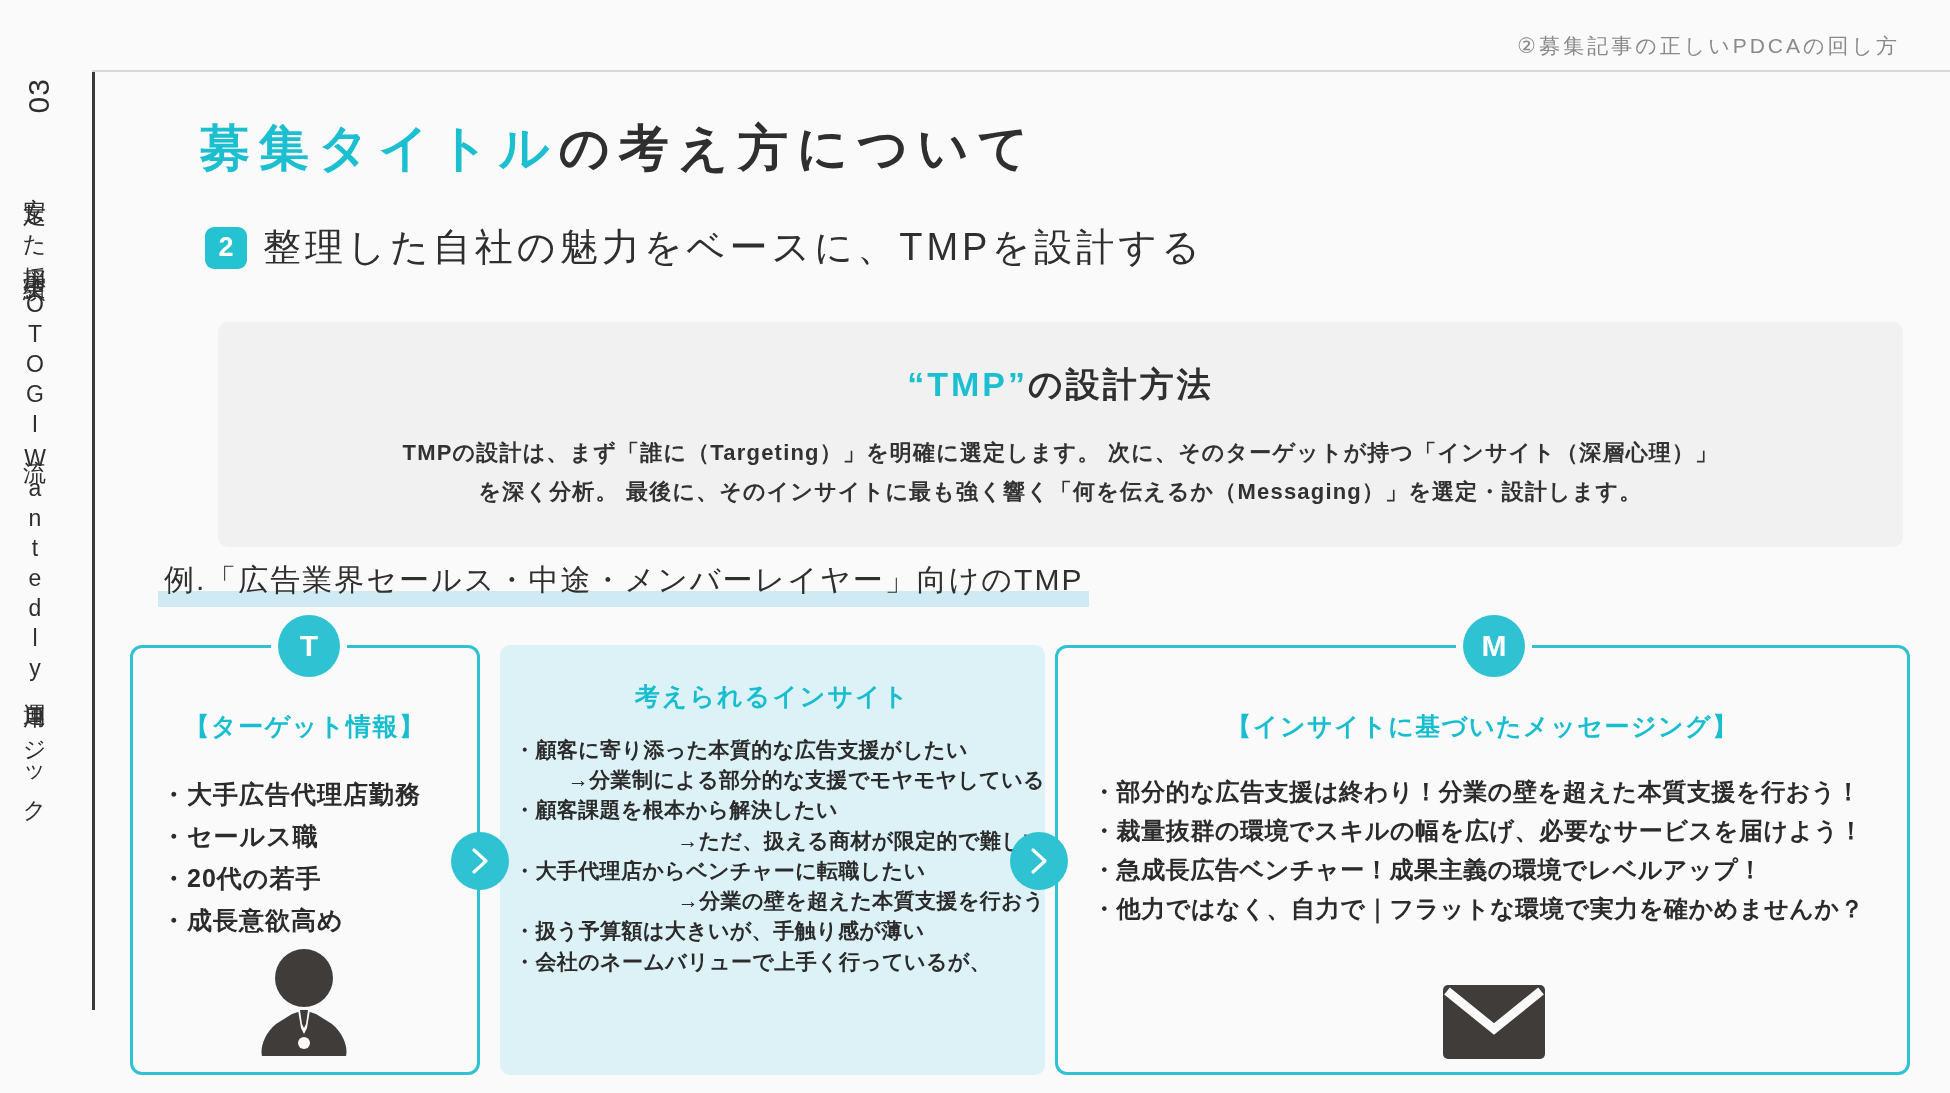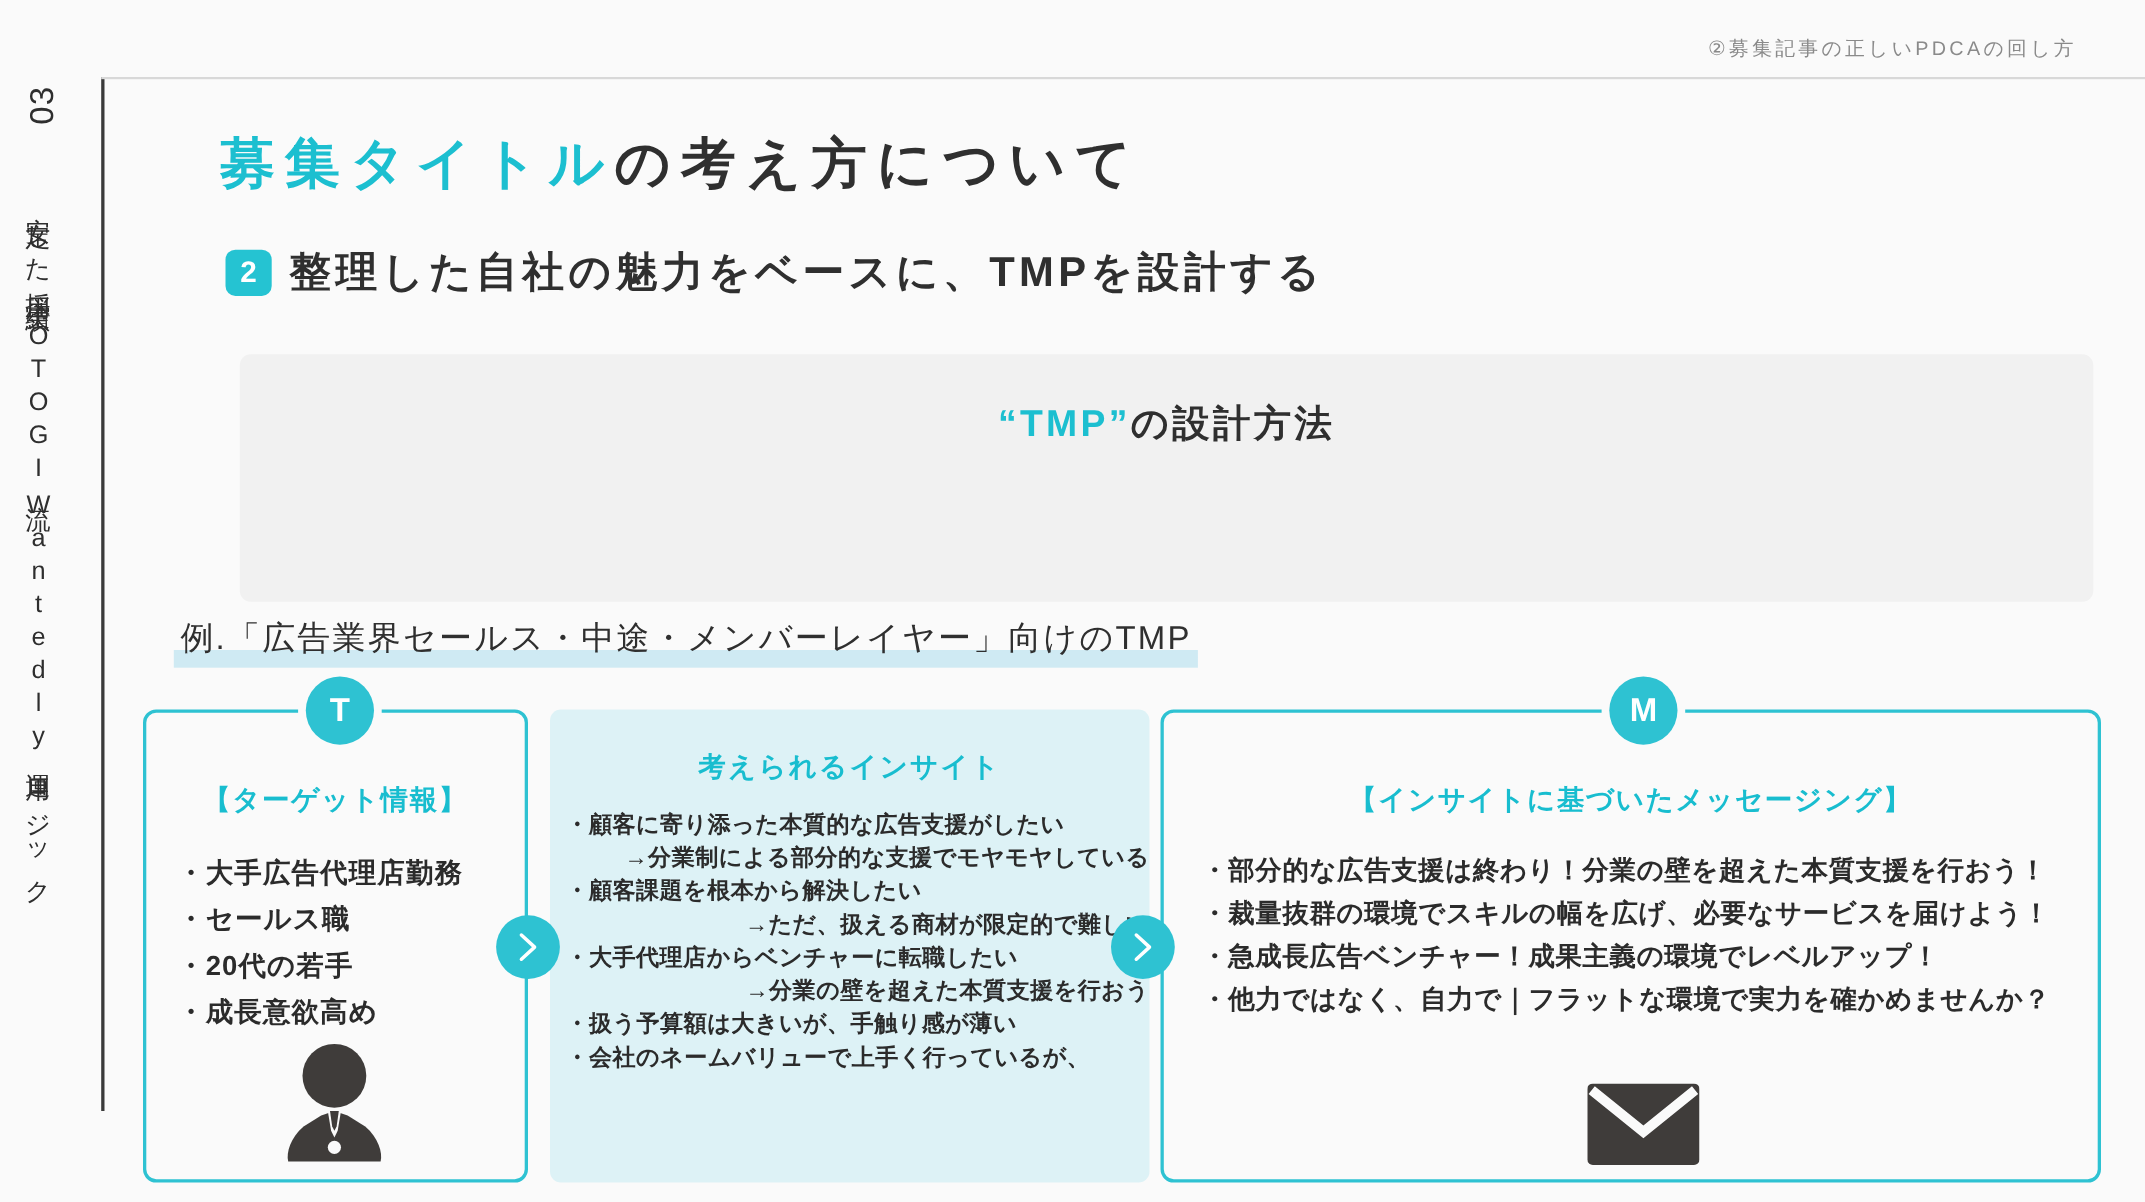--- a/index.html
+++ b/index.html
@@ -48,22 +48,22 @@
 
   
   .top-divider {
     position: absolute;
     left: 92px; top: 70px;
     width: 1858px; height: 2px;
     background: #d8d8d8;
   }
   .header-tag {
     position: absolute;
-    right: 62px; top: 32px;
-    font-size: 18px;
+    right: 50px; top: 32px;
+    font-size: 21px;
     letter-spacing: 3px;
     color: #8a8a8a;
     font-weight: 500;
     white-space: nowrap;
   }
 
   
   .main-title {
     position: absolute;
     left: 200px; top: 115px;
@@ -89,21 +89,21 @@
     border-radius: 9px;
     color: #ffffff;
     font-size: 27px;
     font-weight: 700;
     display: flex;
     align-items: center;
     justify-content: center;
   }
   .sub-text {
     font-size: 38px;
-    font-weight: 700;
+    font-weight: 400;
     letter-spacing: 4px;
     color: #2f2f2f;
   }
 
   
   .tmp-panel {
     position: absolute;
     left: 218px; top: 322px;
     width: 1685px; height: 225px;
     background: #f1f1f1;
@@ -286,20 +286,24 @@
   </div>
 
   <div class="sub-row">
     <div class="sub-badge">2</div>
     <div class="sub-text">整理した自社の魅力をベースに、TMPを設計する</div>
   </div>
 
   <div class="tmp-panel">
     <div class="tmp-panel-title">
       <span class="accent">“TMP”</span><span>の設計方法</span>
+    </div>
+    <div class="tmp-panel-body">
+      <div>TMPの設計は、まず「誰に（Targeting）」を明確に選定します。 次に、そのターゲットが持つ「インサイト（深層心理）」</div>
+      <div>を深く分析。 最後に、そのインサイトに最も強く響く「何を伝えるか（Messaging）」を選定・設計します。</div>
     </div>
   </div>
 
   <div class="example-label">例.「広告業界セールス・中途・メンバーレイヤー」向けのTMP</div>
 
   <div class="col col-target">
     <div class="badge-notch notch-target"></div>
     <div class="circle-badge on-target">T</div>
     <div class="col-heading">【ターゲット情報】</div>
     <ul class="bullet-list target-list">

